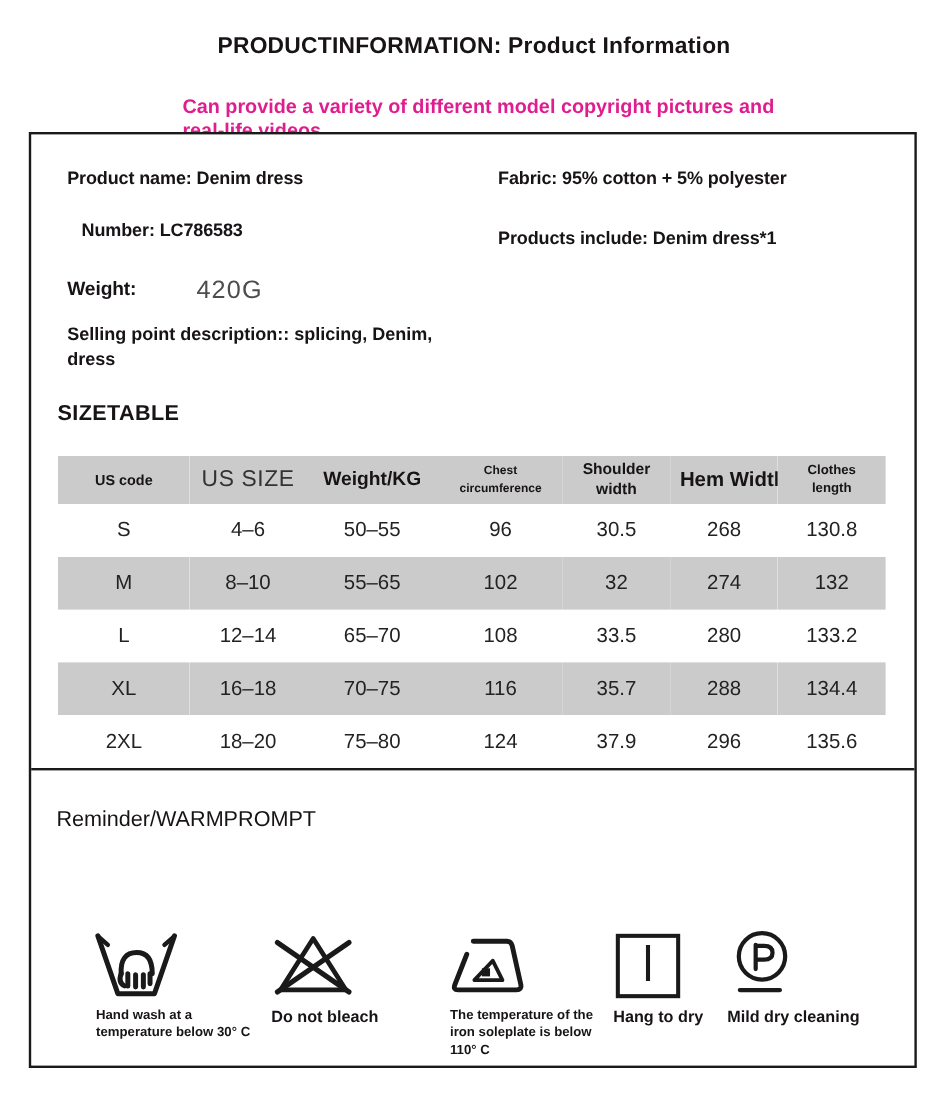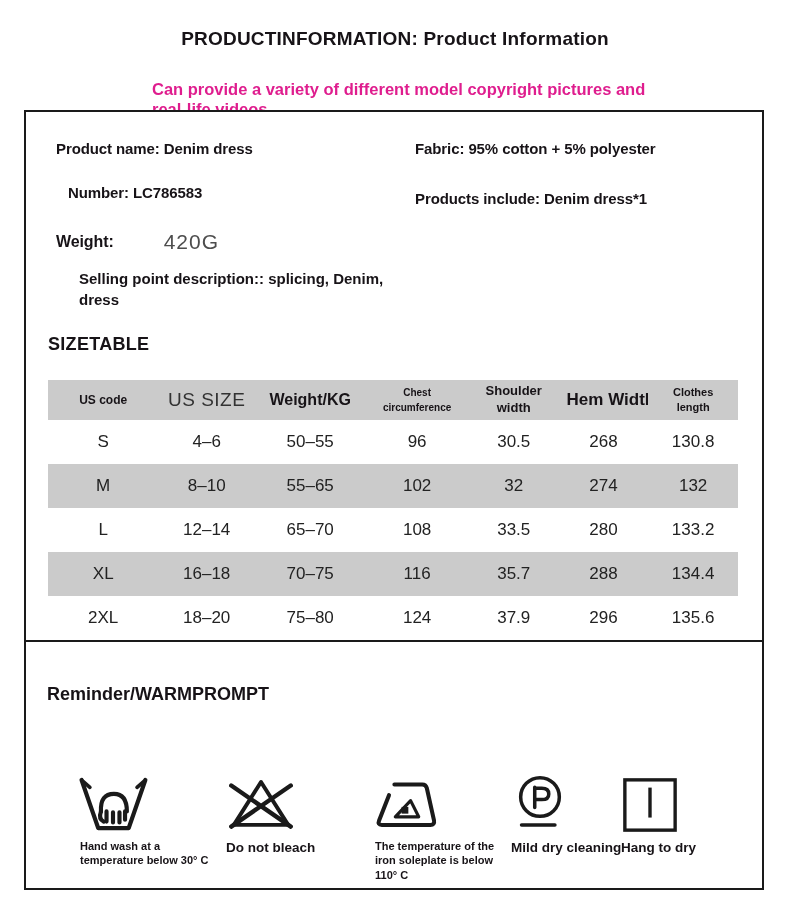--- a/index.html
+++ b/index.html
@@ -25,39 +25,39 @@
   .info-item{position:absolute;font-size:15px;font-weight:700;letter-spacing:-0.1px;text-align:center;}
   .pos-name{top:28px;left:30px;}
   .pos-fabric{top:28px;left:389px;}
   .pos-number{top:72px;left:30px;margin-left:12px;}
   .pos-include{top:78px;left:389px;}
   .pos-weight{top:118px;left:30px;font-size:16px;}
   .weight-value{
     display:inline-block;margin-left:50px;font-size:21px;font-weight:400;
     color:#4d4d4d;letter-spacing:1px;vertical-align:-2px;
   }
-  .selling-point{position:absolute;top:156px;left:30px;width:345px;font-size:15px;font-weight:700;line-height:1.4;margin-left:23px;}
+  .selling-point{position:absolute;top:156px;left:30px;width:345px;font-size:15px;font-weight:700;line-height:1.4;}
   .table-heading{position:absolute;top:222px;left:22px;font-size:18px;font-weight:700;letter-spacing:0.3px;text-align:right;}
   table.size-table{
     position:absolute;top:268px;left:22px;width:690px;border-collapse:collapse;
     table-layout:fixed;
   }
   table.size-table th,table.size-table td{text-align:center;padding:0 8px;overflow:hidden;}
   table.size-table thead tr{background:var(--stripe,#cbcbcb);height:40px;}
   table.size-table tbody tr{height:44px;background:#fff;}
   table.size-table tbody tr.striped{background:var(--stripe,#cbcbcb);}
   table.size-table td{font-size:17px;font-weight:400;color:#222;}
   th.h0{font-size:12px;font-weight:700;}
   th.h1{font-size:19px;font-weight:400;color:#333;letter-spacing:0.5px;white-space:nowrap;}
   th.h2{font-size:16px;font-weight:700;white-space:nowrap;}
   th.h3{font-size:10px;font-weight:700;padding:0 10px;line-height:1.5;}
   th.h4{font-size:13px;font-weight:700;padding:0 14px;line-height:1.3;}
   th.h5{font-size:17px;font-weight:700;white-space:nowrap;}
   th.h6{font-size:11px;font-weight:700;padding:0 14px;line-height:1.4;}
-  .reminder-heading{position:absolute;top:42px;left:21px;font-size:18px;font-weight:700;}
+  .reminder-heading{position:absolute;top:30px;left:21px;font-size:18px;font-weight:400;}
   .reminder-note{
     position:absolute;top:76px;left:9px;width:465px;
     font-size:13.5px;font-weight:700;line-height:1.4;letter-spacing:-0.1px;
   }
   .care-row{position:absolute;top:128px;left:50px;display:flex;align-items:flex-start;}
   .care-item{display:flex;flex-direction:column;align-items:flex-start;}
   .care-item .glyph{height:64px;display:flex;align-items:flex-end;justify-content:center;}
   .care-label{margin-top:5px;font-size:11px;font-weight:700;line-height:1.3;}
   .w1{width:150px;} .w2{width:145px;} .w3{width:140px;} .w4{width:95px;} .w5{width:110px;}
   .lbl-left{text-align:left;align-self:flex-start;padding-left:4px;}
@@ -187,36 +187,36 @@
         <span class="glyph">
           <svg width="72" height="56" viewBox="0 0 80 60">
             <path class="st" d="M26 6 H57 Q61 6 62 10 L70 46 Q71 51 66 51 H12 Q7 51 9 46 L20 18" stroke-width="4.5" stroke-linejoin="round" stroke-linecap="round"></path>
             <path class="st" d="M27 42 H53 L44 24 Z" stroke-width="3.5" stroke-linejoin="round"></path>
             <rect x="34" y="31" width="7.5" height="7.5" fill="#1a1a1a"></rect>
           </svg>
         </span>
         <span class="care-label lbl-left">The temperature of the iron soleplate is below 110° C</span>
       </div>
 
+      <div class="care-item w4">
+        <span class="glyph">
+          <svg width="58" height="58" viewBox="0 0 60 60">
+            <rect class="st" x="4" y="4" width="52" height="52" stroke-width="3.5"></rect>
+            <path class="st" d="M30 12 V43" stroke-width="3.5"></path>
+          </svg>
+        </span>
+        <span class="care-label lbl-center">Hang to dry</span>
+      </div>
+
       <div class="care-item w5">
         <span class="glyph">
           <svg width="58" height="60" viewBox="0 0 66 68">
             <circle class="st" cx="33" cy="26" r="22" stroke-width="4"></circle>
             <path class="st" d="M27 15 V38 M27 16 H35 Q43 16 43 22.5 Q43 29 35 29 H27" stroke-width="4" stroke-linecap="round" stroke-linejoin="round"></path>
             <path class="st" d="M12 58 H50" stroke-width="4" stroke-linecap="round"></path>
           </svg>
         </span>
         <span class="care-label lbl-center">Mild dry cleaning</span>
       </div>
 
-      <div class="care-item w4">
-        <span class="glyph">
-          <svg width="58" height="58" viewBox="0 0 60 60">
-            <rect class="st" x="4" y="4" width="52" height="52" stroke-width="3.5"></rect>
-            <path class="st" d="M30 12 V43" stroke-width="3.5"></path>
-          </svg>
-        </span>
-        <span class="care-label lbl-center">Hang to dry</span>
-      </div>
-
     </div>
   </div>
 </div>
 
 </body></html>

